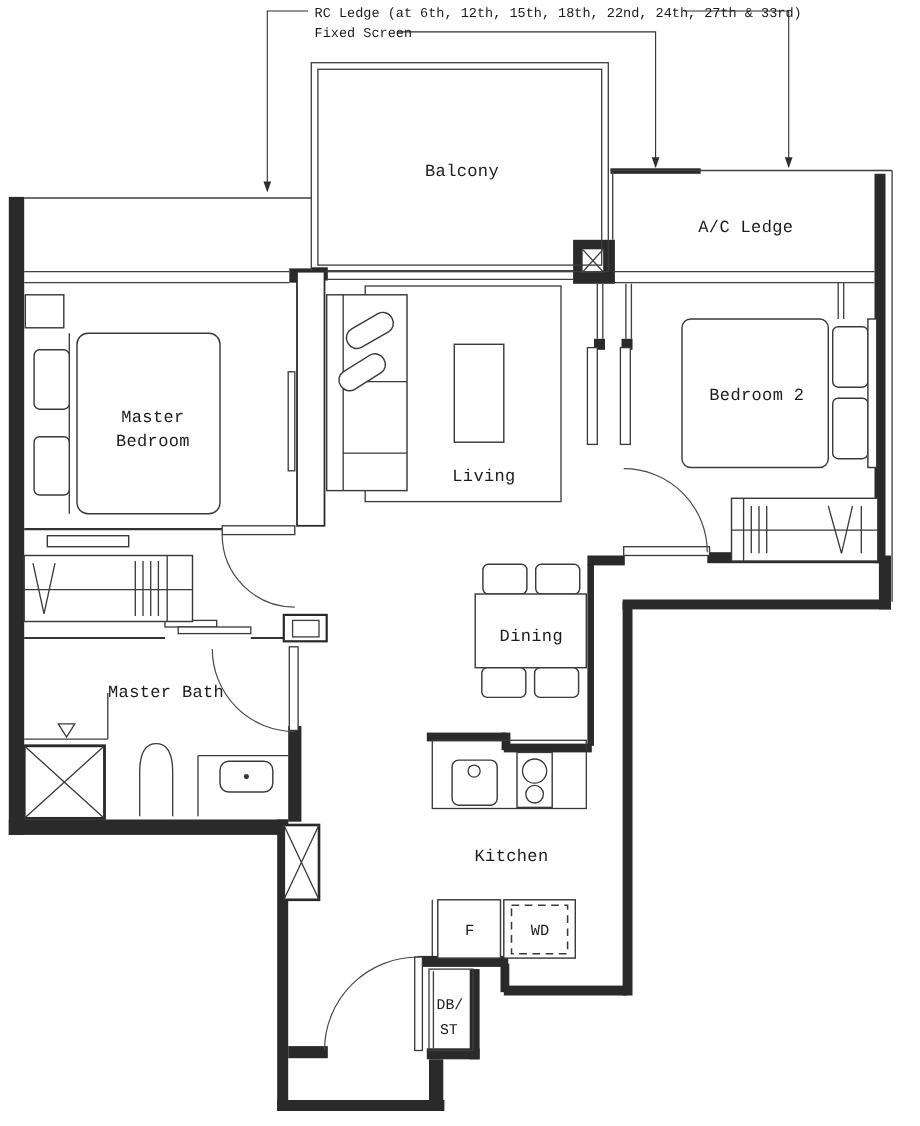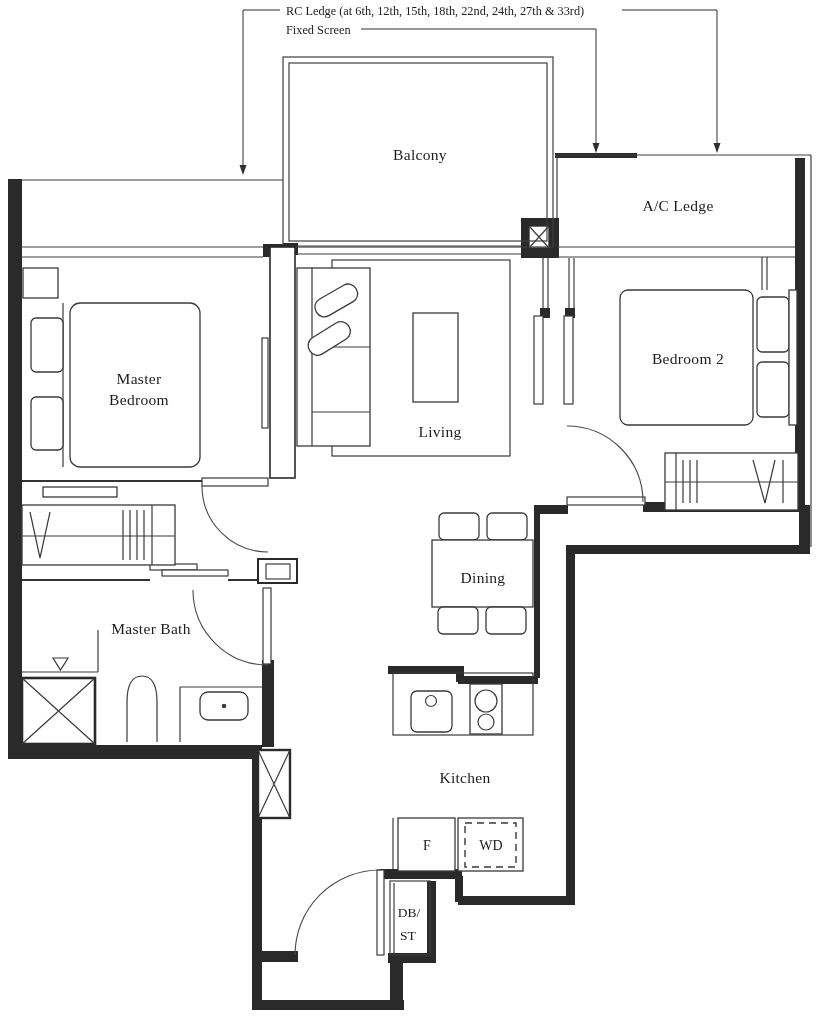--- a/index.html
+++ b/index.html
@@ -2,21 +2,21 @@
 <html style="--line: #2a2a2a; --bg: #ffffff;"><head>
 <meta charset="utf-8">
 <style>
   :root{
     --line:#2a2a2a;
     --bg:#ffffff;
   }
   html,body{margin:0;padding:0;background:var(--bg);}
   .page{
     width:836px;height:1024px;position:relative;background:var(--bg);
-    font-family:Liberation Serif, serif;
+    font-family:Liberation Mono, monospace;
   }
   svg{display:block}
   .wall{fill:var(--line);stroke:none}
   .thin{stroke:#3f3f3f;stroke-width:1.2;fill:none}
   .thin2{stroke:#333;stroke-width:2;fill:none}
   .furn{stroke:#3a3a3a;stroke-width:1.3;fill:#fff}
   .furnline{stroke:#3a3a3a;stroke-width:1.2;fill:none}
   .door{stroke:#3a3a3a;stroke-width:1.2;fill:#fff}
   .arc{stroke:#4a4a4a;stroke-width:1.1;fill:none}
   .leader{stroke:#2f2f2f;stroke-width:1;fill:none}

